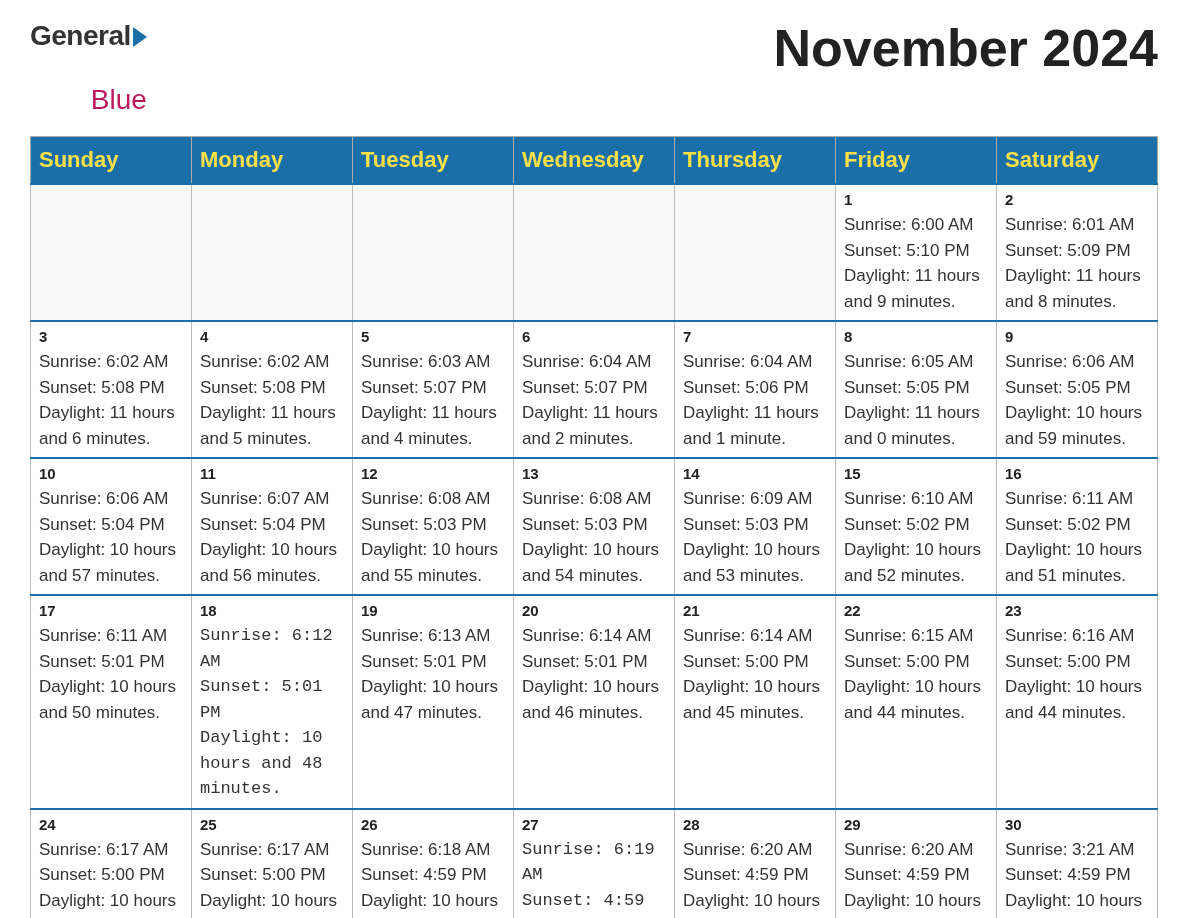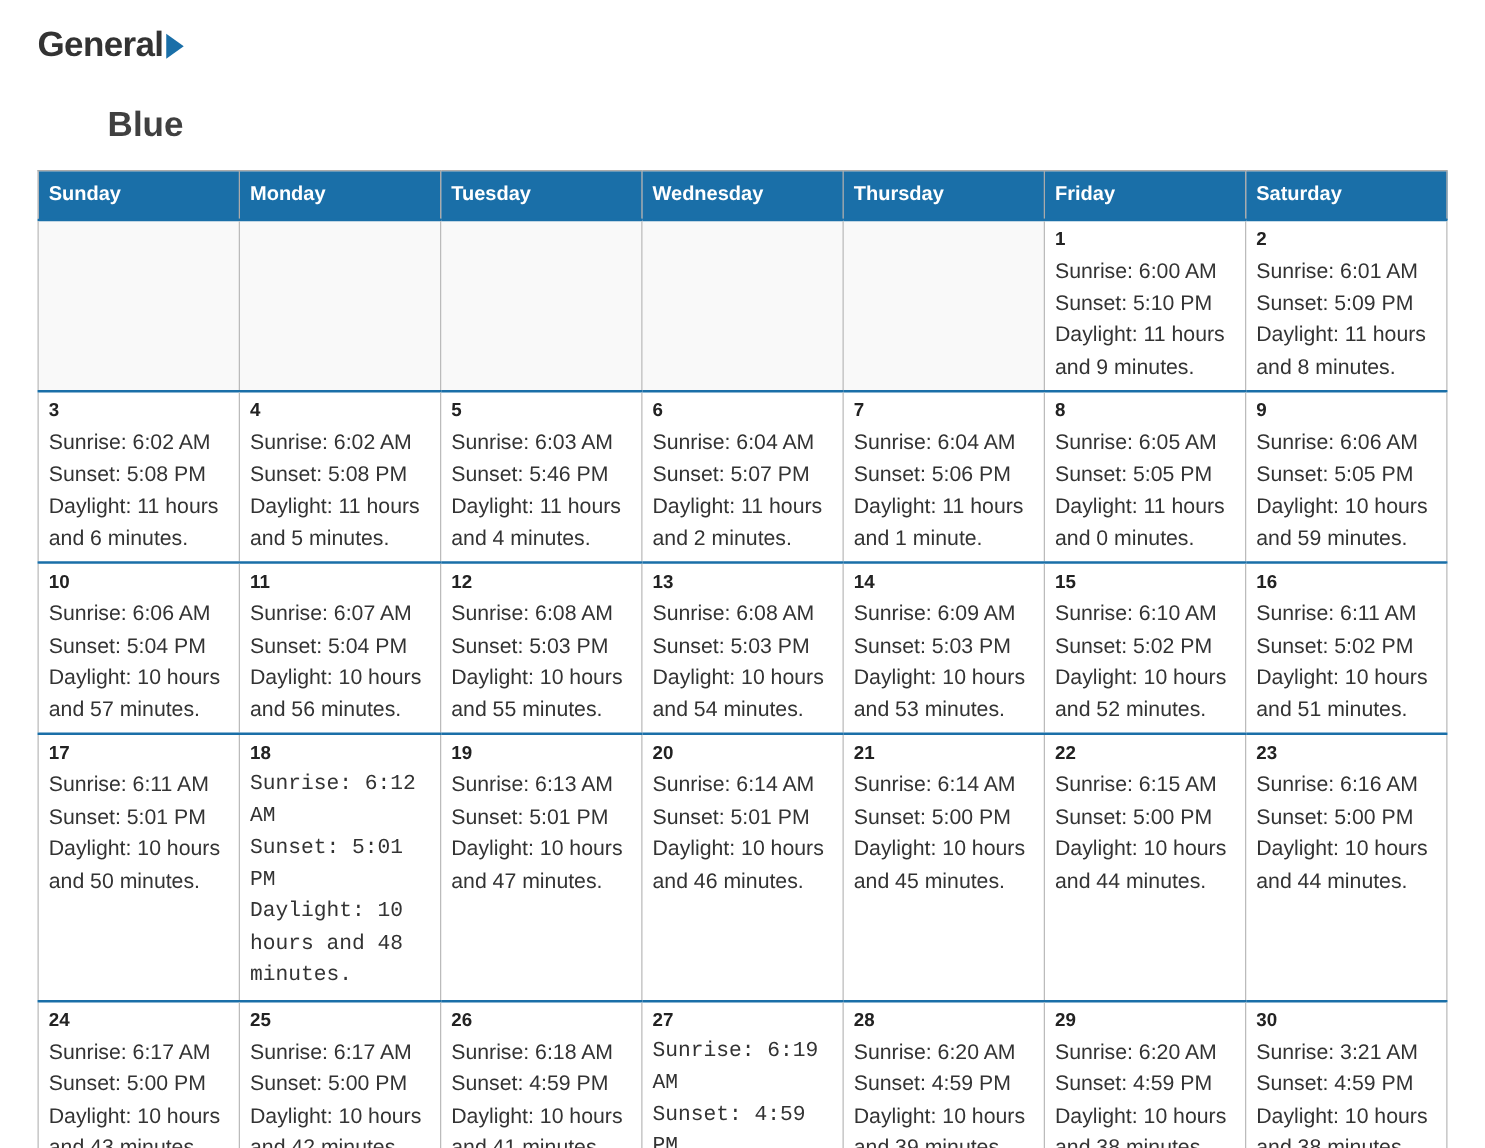--- a/index.html
+++ b/index.html
@@ -36,22 +36,22 @@
       width: 0;
       height: 0;
       border-left: 14px solid #1a6fa8;
       border-top: 10px solid transparent;
       border-bottom: 10px solid transparent;
       margin-left: 2px;
       margin-top: 2px;
     }
     .logo-blue {
       font-size: 28px;
-      font-weight: bold;
-      color: #404040;
+      font-weight: normal;
+      color: #be185d;
       margin-top: -4px;
       margin-left: 20px;
     }
     .title-section {
       text-align: right;
     }
     .month-title {
       font-size: 52px;
       font-weight: bold;
       color: #222;
@@ -62,22 +62,22 @@
       color: #444;
       margin-top: 4px;
     }
     .calendar {
       width: 100%;
       border-collapse: collapse;
       border: 1px solid #aaa;
     }
     .calendar th {
       background: #1a6fa8;
-      color: #ffffff;
-      font-size: 16px;
+      color: #fde047;
+      font-size: 22px;
       font-weight: bold;
       padding: 10px 8px;
       text-align: left;
       border: 1px solid #aaa;
     }
     .calendar td {
       vertical-align: top;
       border: 1px solid #bbb;
       padding: 6px 8px;
       width: calc(100% / 7);
@@ -108,20 +108,21 @@
 
 <div class="header">
   <div class="logo">
     <div class="logo-top">
       <span class="logo-general">General</span>
       <div class="logo-arrow"></div>
     </div>
     <span class="logo-blue">Blue</span>
   </div>
   <div class="title-section">
+    <div class="month-title">November 2024</div>
   </div>
 </div>
 
 <table class="calendar">
   <thead>
     <tr>
       <th>Sunday</th>
       <th>Monday</th>
       <th>Tuesday</th>
       <th>Wednesday</th>
@@ -159,21 +160,21 @@
         </td>
         <td>
           <span class="day-num">4</span>
           <div class="day-info" style="white-space: pre-line;">Sunrise: 6:02 AM
 Sunset: 5:08 PM
 Daylight: 11 hours and 5 minutes.</div>
         </td>
         <td>
           <span class="day-num">5</span>
           <div class="day-info" style="white-space: pre-line;">Sunrise: 6:03 AM
-Sunset: 5:46 PM
+Sunset: 5:07 PM
 Daylight: 11 hours and 4 minutes.</div>
         </td>
         <td>
           <span class="day-num">6</span>
           <div class="day-info" style="white-space: pre-line;">Sunrise: 6:04 AM
 Sunset: 5:07 PM
 Daylight: 11 hours and 2 minutes.</div>
         </td>
         <td>
           <span class="day-num">7</span>

